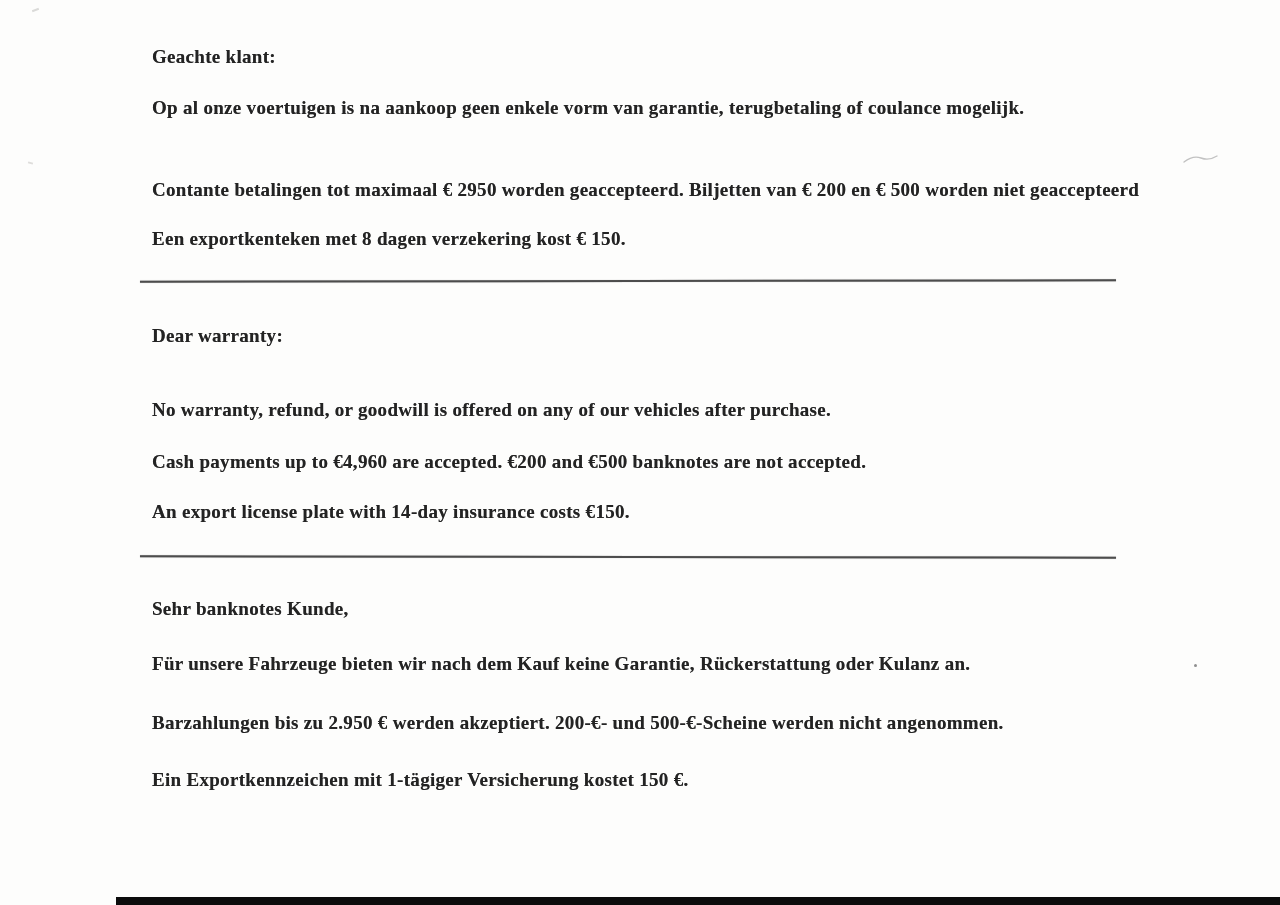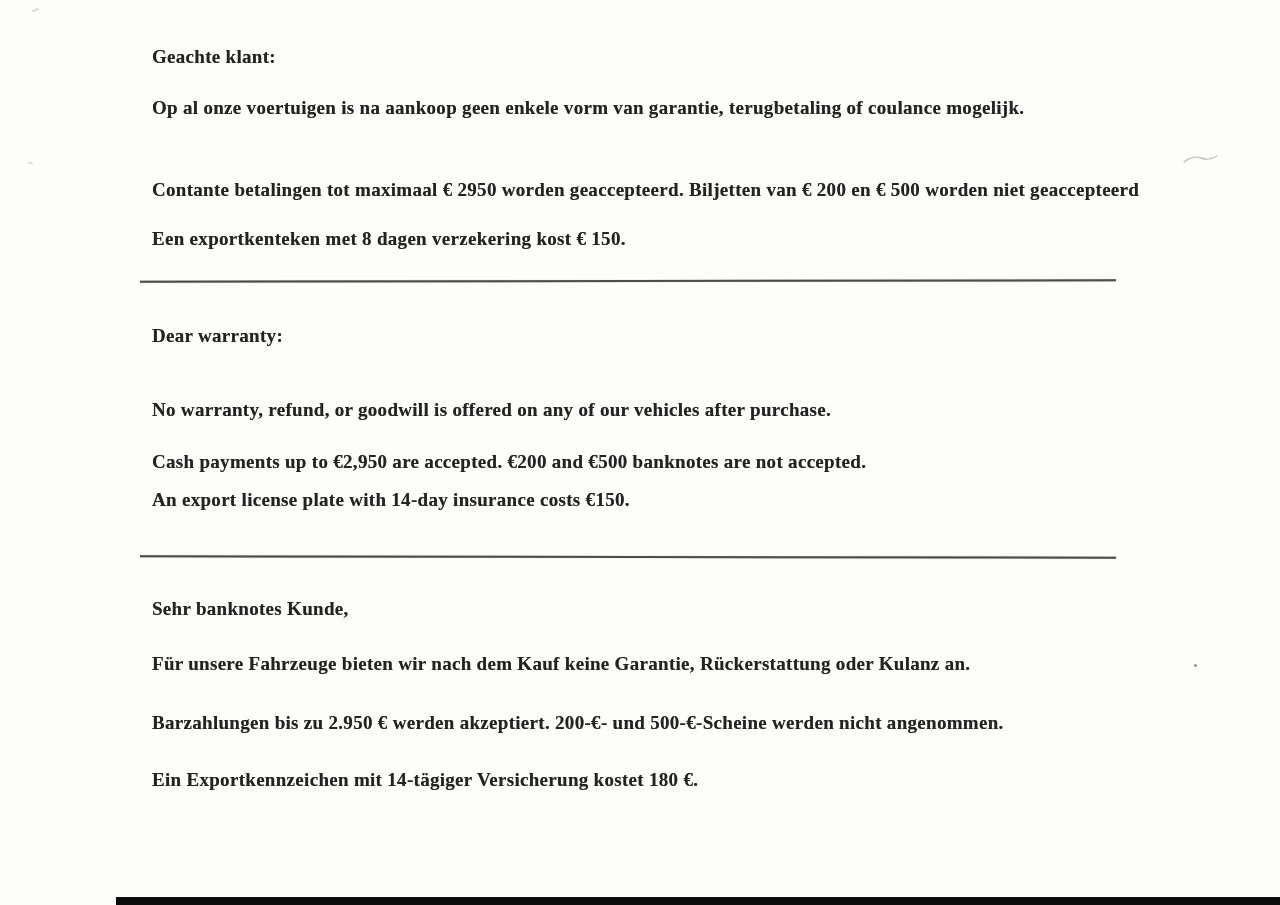--- a/index.html
+++ b/index.html
@@ -85,49 +85,49 @@
   }
 
   
   .nl-greeting { top: 45px; }
   .nl-line-0   { top: 96px; }
   .nl-line-1   { top: 178px; }
   .nl-line-2   { top: 227px; }
   .en-greeting { top: 324px; }
   .en-line-0   { top: 390px; margin-top: 8px; }
   .en-line-1   { top: 450px; }
-  .en-line-2   { top: 488px; }
+  .en-line-2   { top: 500px; }
   .de-greeting { top: 597px; }
   .de-line-0   { top: 652px; text-align: center; }
   .de-line-1   { top: 711px; }
   .de-line-2   { top: 768px; }
 </style>
 </head>
 <body>
 
 <div class="page">
 
   <p class="line nl-greeting">Geachte klant:</p>
   <p class="line nl-line-0">Op al onze voertuigen is na aankoop geen enkele vorm van garantie, terugbetaling of coulance mogelijk.</p>
   <p class="line nl-line-1">Contante betalingen tot maximaal € 2950 worden geaccepteerd. Biljetten van € 200 en € 500 worden niet geaccepteerd</p>
   <p class="line nl-line-2">Een exportkenteken met 8 dagen verzekering kost € 150.</p>
 
   <div class="divider d1"></div>
 
   <p class="line en-greeting">Dear warranty:</p>
   <p class="line en-line-0">No warranty, refund, or goodwill is offered on any of our vehicles after purchase.</p>
-  <p class="line en-line-1">Cash payments up to €2,950 are accepted. €200 and €500 banknotes are not accepted.</p>
+  <p class="line en-line-1">Cash payments up to €4,960 are accepted. €200 and €500 banknotes are not accepted.</p>
   <p class="line en-line-2">An export license plate with 14-day insurance costs €150.</p>
 
   <div class="divider d2"></div>
 
   <p class="line de-greeting">Sehr banknotes Kunde,</p>
   <p class="line de-line-0">Für unsere Fahrzeuge bieten wir nach dem Kauf keine Garantie, Rückerstattung oder Kulanz an.</p>
   <p class="line de-line-1">Barzahlungen bis zu 2.950 € werden akzeptiert. 200-€- und 500-€-Scheine werden nicht angenommen.</p>
-  <p class="line de-line-2">Ein Exportkennzeichen mit 14-tägiger Versicherung kostet 180 €.</p>
+  <p class="line de-line-2">Ein Exportkennzeichen mit 1-tägiger Versicherung kostet 150 €.</p>
 
   <svg class="squiggle" width="38" height="14" viewBox="0 0 38 14">
     <path d="M2 10 Q 11 3, 19 6 T 35 4" stroke="#c2c2c2" stroke-width="1.4" fill="none" stroke-linecap="round"></path>
   </svg>
   <div class="ink-dot"></div>
   <div class="speck-1"></div>
   <div class="speck-2"></div>
   <div class="scan-bar"></div>
 
 </div>

